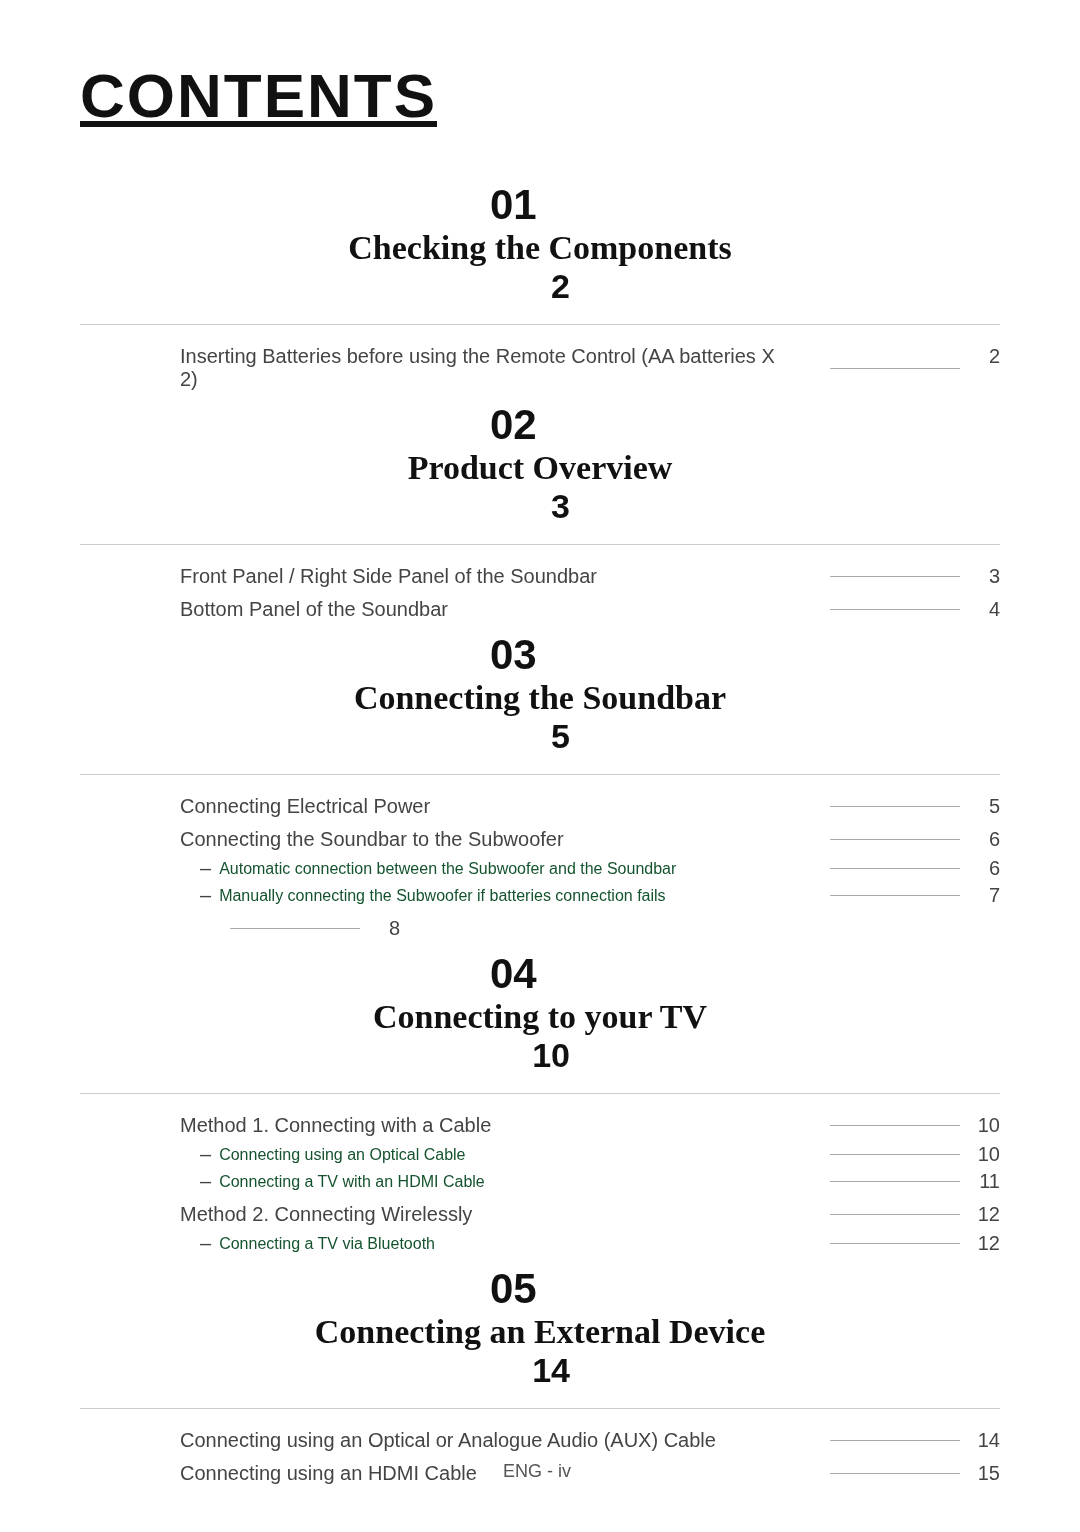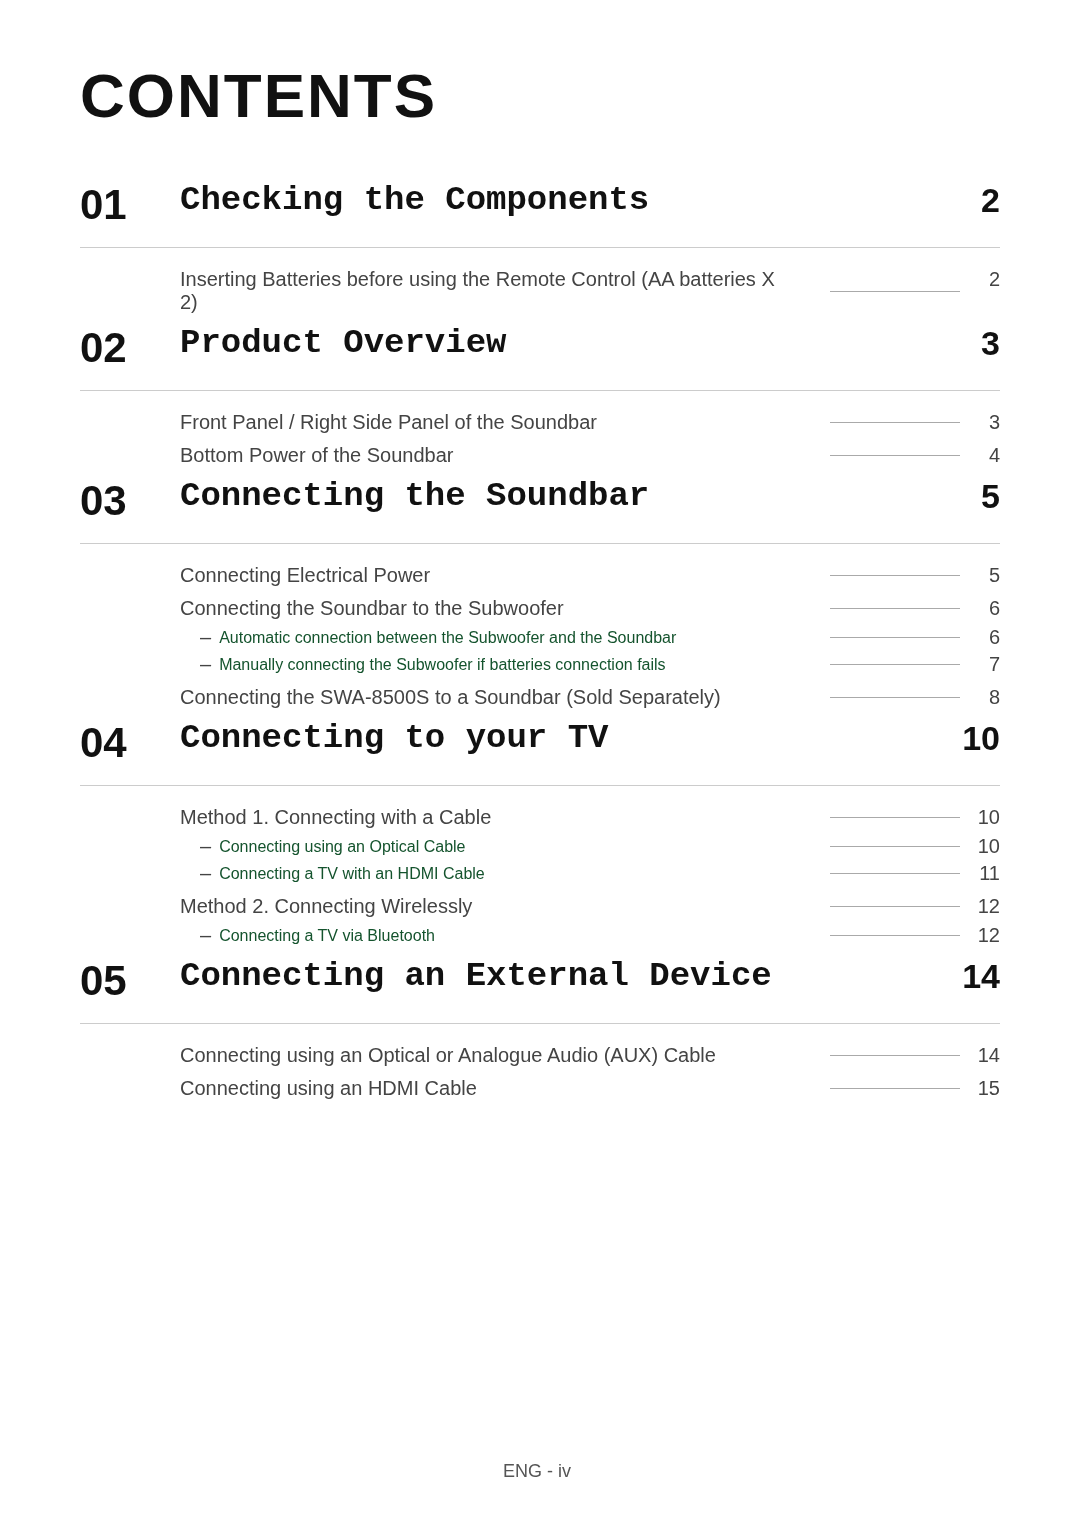--- a/index.html
+++ b/index.html
@@ -17,46 +17,48 @@
       color: #222222;
     }
 
     .page-title {
       font-size: 62px;
       font-weight: 900;
       letter-spacing: 2px;
       color: #111111;
       margin-bottom: 50px;
       font-family: 'Arial Black', 'Arial', sans-serif;
+      text-decoration: underline;
     }
 
     .toc-section {
       margin-bottom: 10px;
     }
 
     .section-header {
       display: flex;
-      align-items: flex-start;
+      align-items: center;
       margin-bottom: 18px;
+      flex-direction: column;
     }
 
     .section-num {
       font-size: 42px;
       font-weight: 900;
       color: #111111;
       min-width: 100px;
       font-family: 'Arial Black', 'Arial', sans-serif;
     }
 
     .section-title {
       font-size: 34px;
       font-weight: 700;
       color: #111111;
       flex: 1;
-      font-family: Liberation Mono, monospace;
+      font-family: Liberation Serif, serif;
     }
 
     .section-page {
       font-size: 34px;
       font-weight: 700;
       color: #111111;
       min-width: 60px;
       text-align: right;
     }
 
@@ -166,21 +168,21 @@
         <div class="group-title-row">
           <span class="entry-text">Front Panel / Right Side Panel of the Soundbar</span>
           <span class="entry-dash-area">
             <span class="entry-line"></span>
           </span>
           <span class="entry-page">3</span>
         </div>
       </div>
       <div class="group-block">
         <div class="group-title-row">
-          <span class="entry-text">Bottom Power of the Soundbar</span>
+          <span class="entry-text">Bottom Panel of the Soundbar</span>
           <span class="entry-dash-area">
             <span class="entry-line"></span>
           </span>
           <span class="entry-page">4</span>
         </div>
       </div>
     </div>
     <div class="toc-section">
       <div class="section-header">
         <span class="section-num">03</span>
@@ -217,21 +219,20 @@
           <span class="sub-bullet">–</span>
           <span class="sub-entry-text">Manually connecting the Subwoofer if batteries connection fails</span>
           <span class="entry-dash-area">
             <span class="entry-line"></span>
           </span>
           <span class="entry-page">7</span>
         </div>
       </div>
       <div class="group-block">
         <div class="group-title-row">
-          <span class="entry-text">Connecting the SWA-8500S to a Soundbar (Sold Separately)</span>
           <span class="entry-dash-area">
             <span class="entry-line"></span>
           </span>
           <span class="entry-page">8</span>
         </div>
       </div>
     </div>
     <div class="toc-section">
       <div class="section-header">
         <span class="section-num">04</span>

